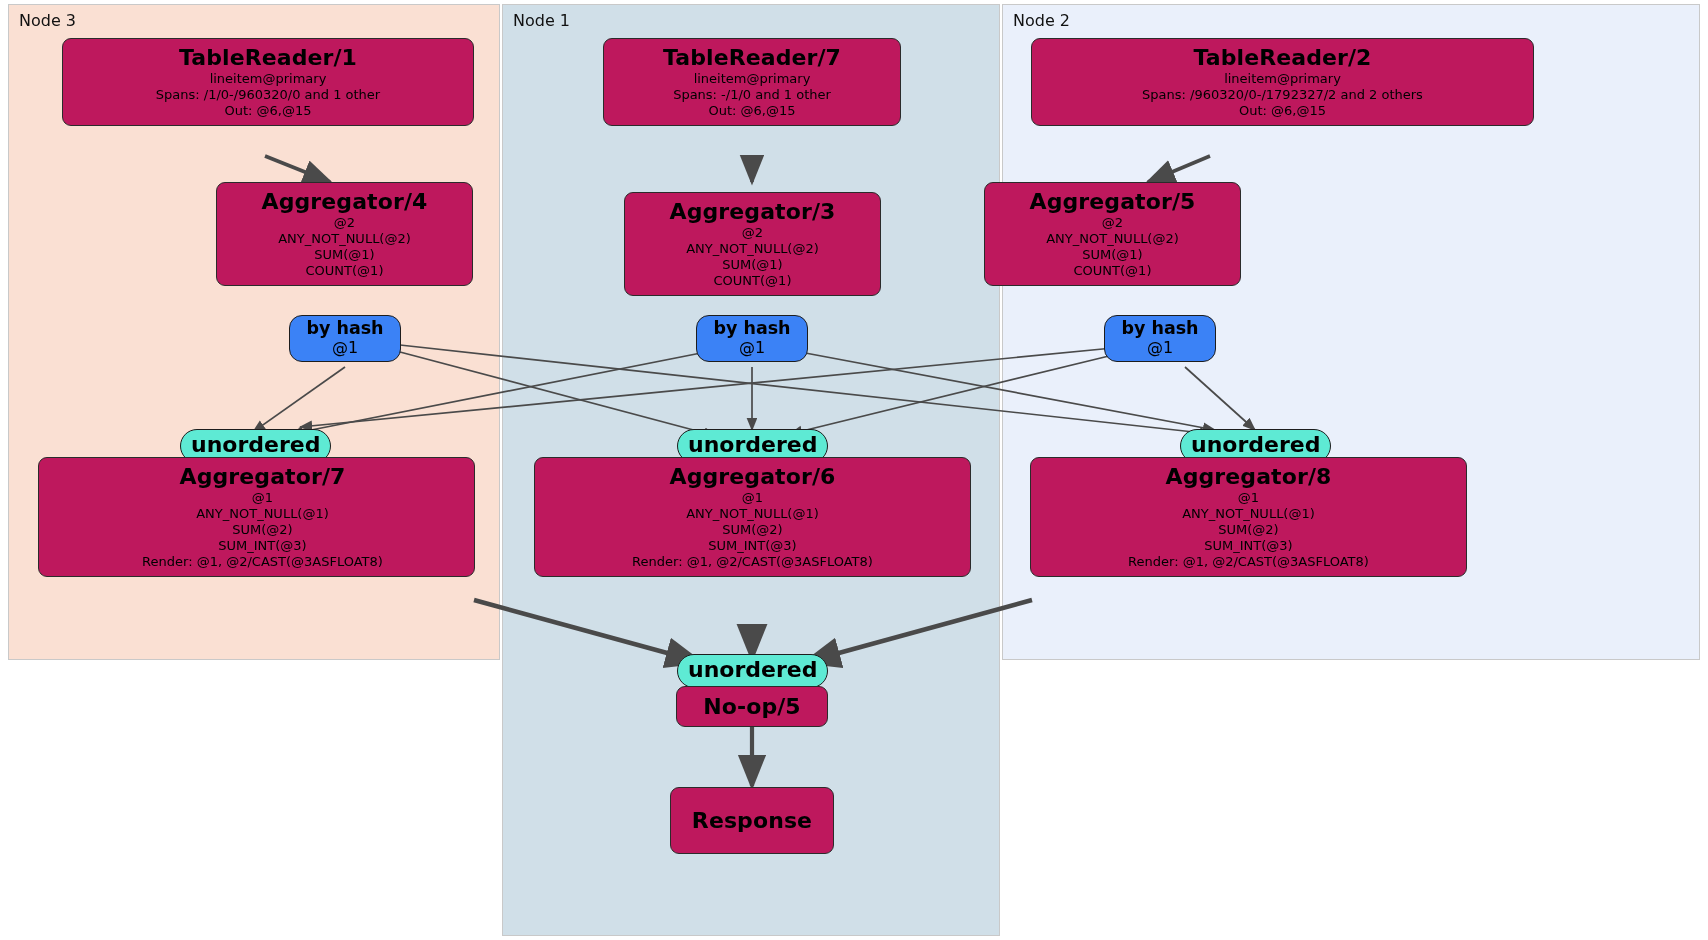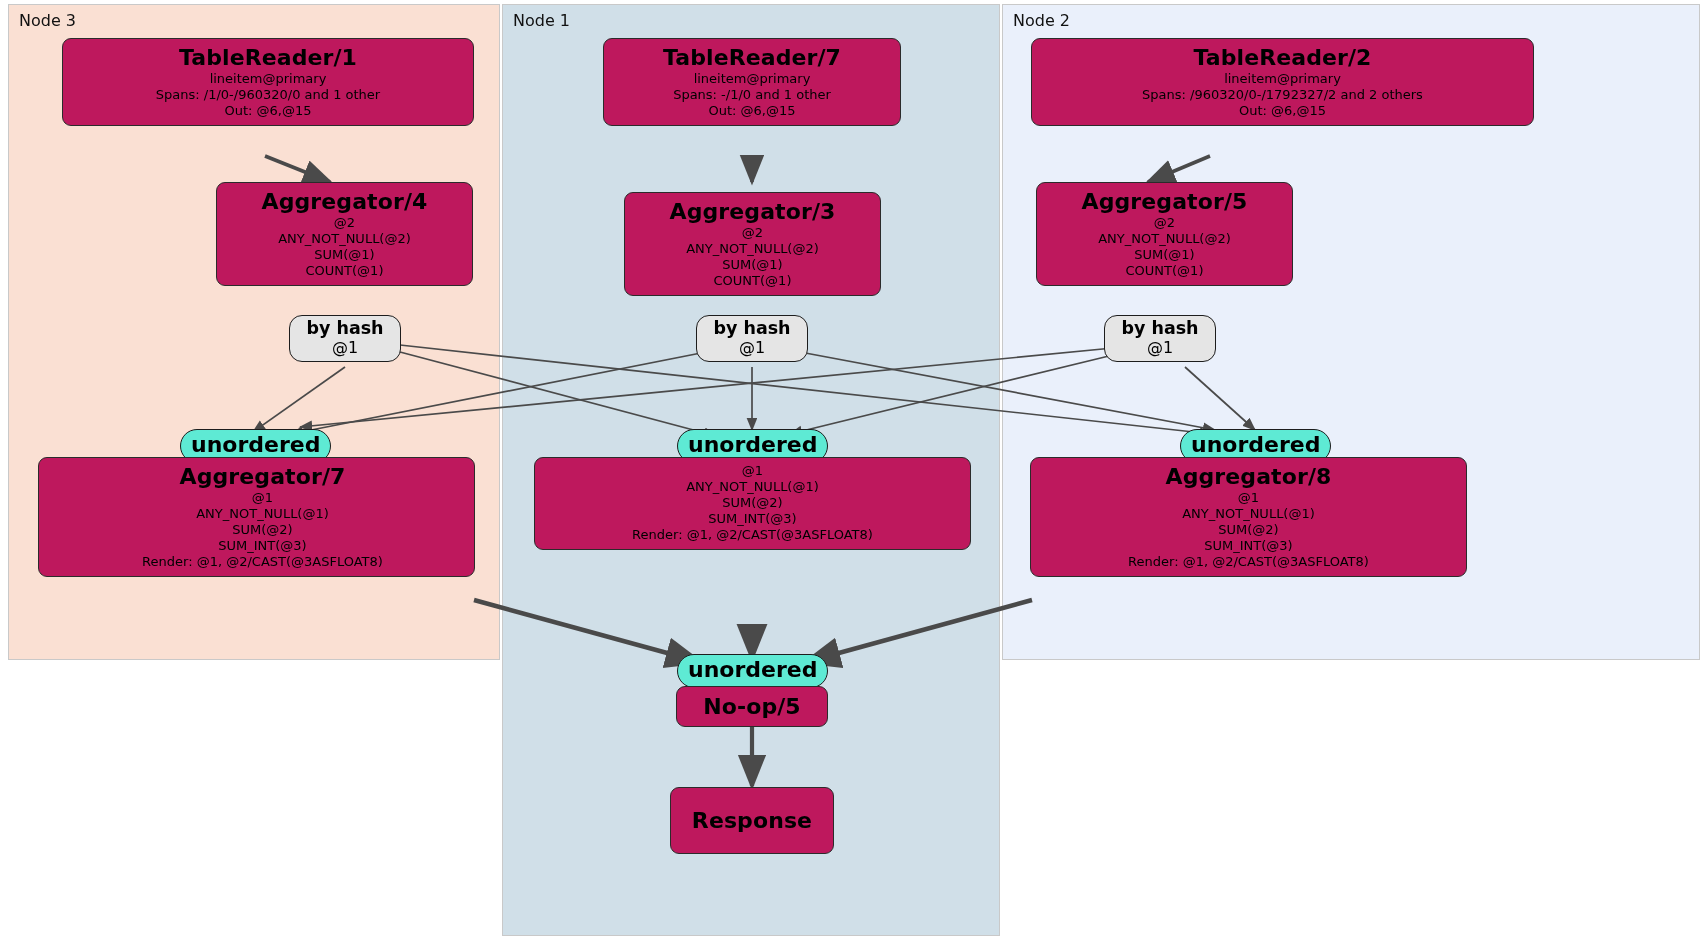--- a/index.html
+++ b/index.html
@@ -46,21 +46,21 @@
     position:absolute;
     border:1.8px solid #1d1d1d;
     border-radius:16px;
     box-sizing:border-box;
     text-align:center;
     font-weight:bold;
     color:#000;
     line-height:1.12;
     padding:3px 10px 4px 10px;
   }
-  .badge-hash{background:#e5e5e5;font-size:17.5px;border-radius:13px;}
+  .badge-hash{background:#3b82f6;font-size:17.5px;border-radius:13px;}
   .badge-hash .sub{display:block;font-weight:normal;font-size:16px;}
   .badge-unordered{background:#5eead4;font-size:22px;border-radius:17px;}
 </style>
 </head>
 <body>
 
 <div id="stage">
 
   <div class="panel" id="panel-node3">
     <span class="panel-label">Node 3</span>
@@ -135,21 +135,21 @@
   </div>
 
   <div class="box" style="left:624px;top:192px;width:257px;">
     <span class="ttl">Aggregator/3</span>
     <span class="ln">@2</span>
     <span class="ln">ANY_NOT_NULL(@2)</span>
     <span class="ln">SUM(@1)</span>
     <span class="ln">COUNT(@1)</span>
   </div>
 
-  <div class="box" style="left:1036px;top:182px;width:257px;">
+  <div class="box" style="left:984px;top:182px;width:257px;">
     <span class="ttl">Aggregator/5</span>
     <span class="ln">@2</span>
     <span class="ln">ANY_NOT_NULL(@2)</span>
     <span class="ln">SUM(@1)</span>
     <span class="ln">COUNT(@1)</span>
   </div>
 
   <div class="badge badge-hash" style="left:289px;top:315px;width:112px;">
     <span>by hash</span>
     <span class="sub">@1</span>
@@ -176,20 +176,21 @@
   <div class="box" style="left:38px;top:457px;width:437px;padding-left:20px;">
     <span class="ttl">Aggregator/7</span>
     <span class="ln">@1</span>
     <span class="ln">ANY_NOT_NULL(@1)</span>
     <span class="ln">SUM(@2)</span>
     <span class="ln">SUM_INT(@3)</span>
     <span class="ln">Render: @1, @2/CAST(@3ASFLOAT8)</span>
   </div>
 
   <div class="box" style="left:534px;top:457px;width:437px;">
+    <span class="ttl">Aggregator/6</span>
     <span class="ln">@1</span>
     <span class="ln">ANY_NOT_NULL(@1)</span>
     <span class="ln">SUM(@2)</span>
     <span class="ln">SUM_INT(@3)</span>
     <span class="ln">Render: @1, @2/CAST(@3ASFLOAT8)</span>
   </div>
 
   <div class="box" style="left:1030px;top:457px;width:437px;">
     <span class="ttl">Aggregator/8</span>
     <span class="ln">@1</span>

